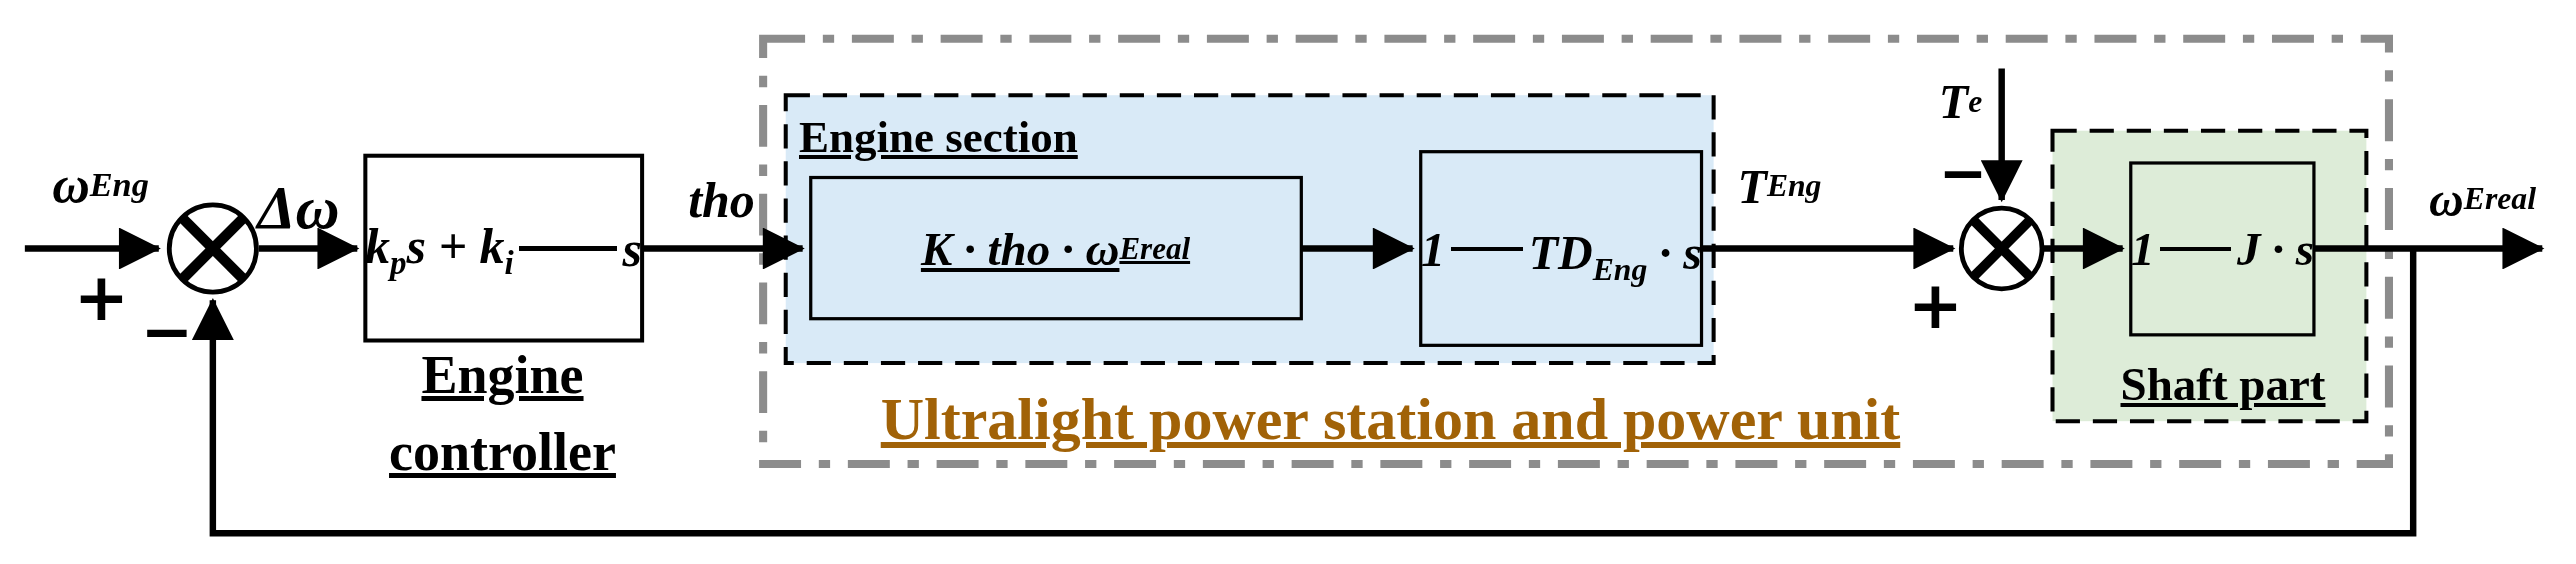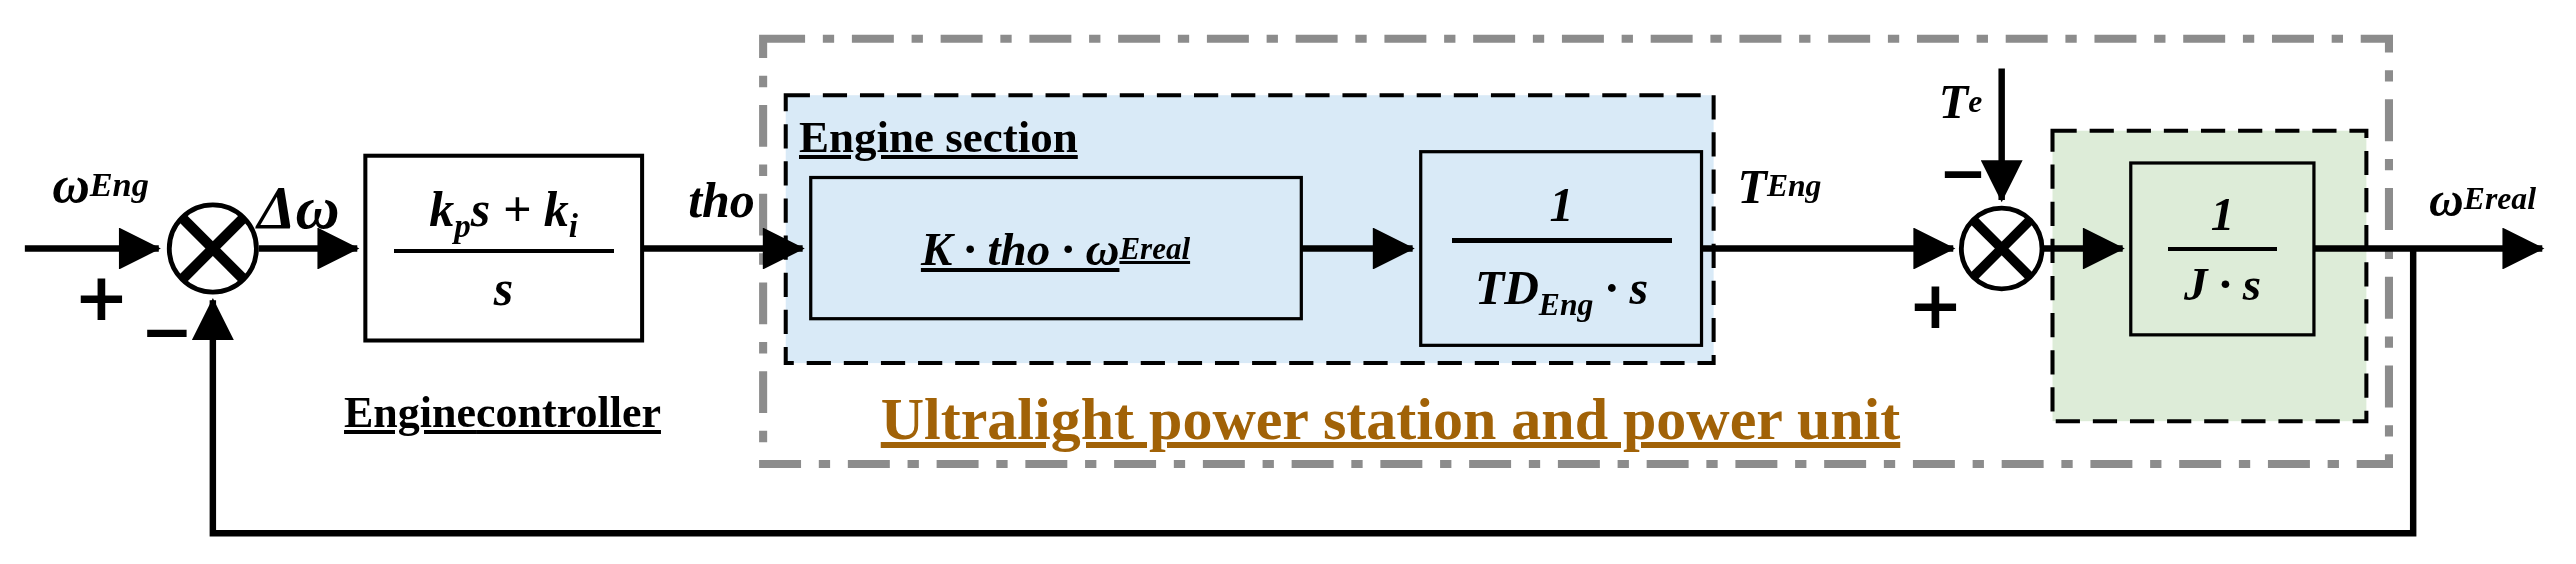--- a/index.html
+++ b/index.html
@@ -6,21 +6,21 @@
   #stage {
     position:relative; width:2576px; height:564px; background:#ffffff;
     font-family:"Liberation Serif","DejaVu Serif",serif; overflow:hidden;
   }
   #wires { position:absolute; left:0; top:0; width:2576px; height:564px; }
   .lbl { position:absolute; display:flex; align-items:center; justify-content:center; color:#000; }
   .math { font-style:italic; font-weight:bold; font-family:"Liberation Serif","DejaVu Serif",serif; }
   .math sub { font-size:0.66em; font-weight:bold; font-style:italic; line-height:1; }
   .cap { font-weight:bold; font-family:"Liberation Serif","DejaVu Serif",serif;text-decoration:underline; }
   .sign { font-family:"DejaVu Sans","Liberation Sans",sans-serif; font-weight:bold; }
-  .frac { position:absolute; display:flex; flex-direction:column; align-items:center; justify-content:center; gap:5.7px; }
+  .frac { position:absolute; display:flex; flex-direction:row; align-items:center; justify-content:center; gap:5.7px; }
   .bar { background:#000; height:4.8px; }
   .nowrap { white-space:nowrap; }
 </style>
 </head>
 <body>
 
 <div id="stage">
 
   <svg id="wires" viewBox="0 0 3191 699" xmlns="http://www.w3.org/2000/svg">
     <defs>
@@ -73,21 +73,21 @@
   <div class="lbl math" style="left:254px; top:179px; width:89px; height:57px; font-size:61px;">Δω</div>
 
   <div class="frac" style="left:365px; top:156px; width:277px; height:185px;">
     <div class="math nowrap" style="font-size:50px;">
       <span>k</span><sub>p</sub><span>s + k</span><sub>i</sub>
     </div>
     <div class="bar" style="width:220px;"></div>
     <div class="math" style="font-size:50px;">s</div>
   </div>
 
-  <div class="lbl cap" style="left:343px; top:349px; width:319px; height:129px; font-size:44px; flex-direction:row; line-height:1.42;">
+  <div class="lbl cap" style="left:343px; top:349px; width:319px; height:129px; font-size:54px; flex-direction:column; line-height:1.42;">
     <div>Engine</div>
     <div>controller</div>
   </div>
 
   <div class="lbl math" style="left:675px; top:171px; width:93px; height:58px; font-size:50px;">tho</div>
 
   <div class="lbl cap nowrap" style="left:799px; top:111px; height:52px; font-size:45px;">Engine section</div>
 
   <div class="lbl math nowrap" style="left:810px; top:178px; width:491px; height:141px; font-size:47px;text-decoration:underline;">
     <span>K · tho · ω</span>
@@ -115,20 +115,21 @@
   <div class="lbl sign" style="left:1941px; top:144px; width:44px; height:57px; font-size:58px;">−</div>
 
   <div class="lbl sign" style="left:1905px; top:273px; width:61px; height:65px; font-size:66px;">+</div>
 
   <div class="frac" style="left:2131px; top:163px; width:183px; height:172px;">
     <div class="math" style="font-size:47px;">1</div>
     <div class="bar" style="width:109px;"></div>
     <div class="math nowrap" style="font-size:47px;">J · s</div>
   </div>
 
+  <div class="lbl cap nowrap" style="left:2091px; top:358px; width:264px; height:52px; font-size:47px;">Shaft part</div>
 
   <div class="lbl math" style="left:2406px; top:170px; width:153px; height:58px; font-size:48px;">
     <span>ω</span>
       <sub>Ereal</sub>
   </div>
 
   <div class="lbl cap nowrap" style="left: 807px; top: 384px; width: 1167px; height: 71px; font-size: 60px; color: #a16207;">Ultralight power station and power unit</div>
 
 </div>
 

